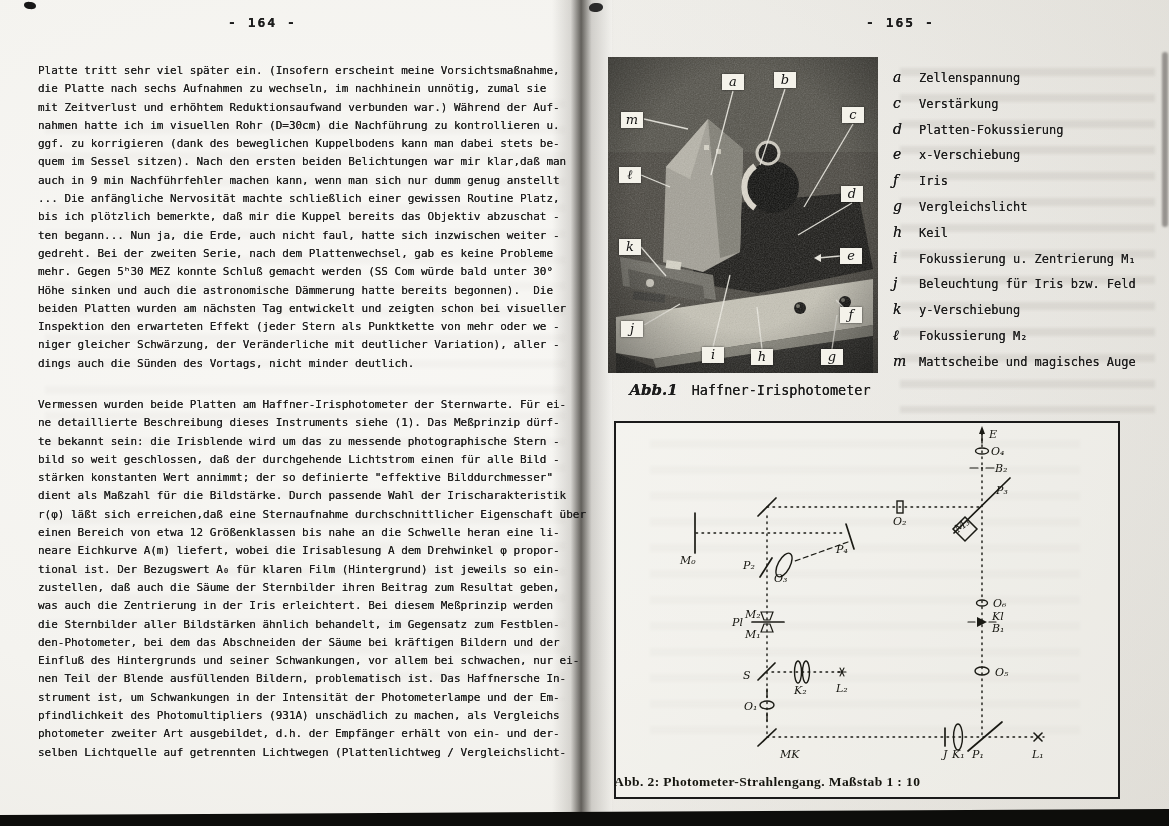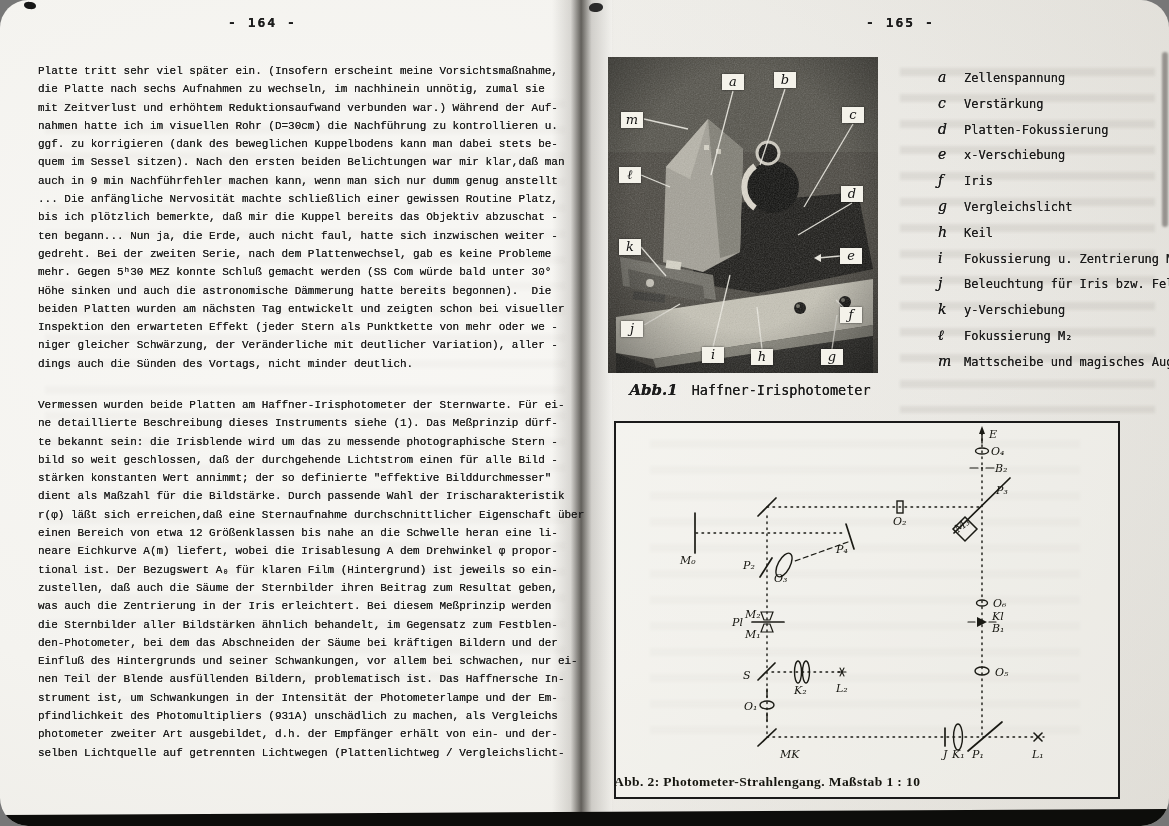--- a/index.html
+++ b/index.html
@@ -1,50 +1,50 @@
 <!DOCTYPE html>
 <html style="--paper: #f5f4f0; --ink: #1c1c1c;"><head>
 <meta charset="utf-8">
 <style>
   :root{ --paper:#f5f4f0; --ink:#1c1c1c; }
   html,body{margin:0;padding:0;background:#777;}
   .scan{position:relative;width:1169px;height:826px;overflow:hidden;
         background:radial-gradient(ellipse at 30% 38%, #f8f7f4 0%, #f4f3ef 55%, #eceae4 100%);
-        font-family:"DejaVu Sans Mono", monospace; color:var(--ink);border-radius:28px;}
+        font-family:"DejaVu Sans Mono", monospace; color:var(--ink);}
   
   .gutter{position:absolute;left:552px;top:0;width:62px;height:826px;
         background:linear-gradient(90deg, rgba(80,75,68,0) 0%, rgba(80,75,68,.18) 30%,
         rgba(42,39,34,.72) 47%, rgba(80,75,68,.22) 64%, rgba(80,75,68,0) 100%);}
   .bottom-bar{position:absolute;left:0;top:809px;width:1169px;height:17px;background:#0d0d0b;
         clip-path:polygon(0 35%,100% 0,100% 100%,0 100%);}
   .speck{position:absolute;background:#171717;border-radius:45%;}
   .edge-sliver{position:absolute;left:1162px;top:52px;width:6px;height:175px;
         background:rgba(55,52,48,.45);filter:blur(1px);border-radius:3px;}
   .right-shade{position:absolute;left:612px;top:0;width:557px;height:826px;
         background:linear-gradient(90deg, rgba(190,185,175,.10), rgba(160,155,145,.16));pointer-events:none;}
   .bleed{position:absolute;background:repeating-linear-gradient(180deg,
         rgba(128,122,114,.13) 0 8px, rgba(128,122,114,0) 8px 26px);filter:blur(1.6px);}
   
   .hdr{position:absolute;top:15px;font-size:13px;font-weight:700;letter-spacing:2px;
         text-shadow:0 0 .4px var(--ink);}
-  .para{position:absolute;left:38px;width:560px;font-family:Liberation Mono, monospace;}
+  .para{position:absolute;left:38px;width:560px;}
   .tline{white-space:pre;font-size:11px;line-height:18.3px;height:18.3px;
         letter-spacing:-.02px;text-shadow:0 0 .45px rgba(20,20,20,.85);}
   
   .photo{position:absolute;left:608px;top:57px;width:270px;height:316px;}
   .photo svg{position:absolute;left:0;top:0;}
   .chip{position:absolute;width:22px;height:16px;background:#f4f2ea;
         font:italic 13px/16px "DejaVu Serif", serif;text-align:center;color:#111;
         box-shadow:0 0 2px rgba(0,0,0,.65);}
   .photo-caption{position:absolute;left:610px;top:380px;width:280px;white-space:nowrap;text-align:center;}
   .abb-italic{font:italic 700 15px "DejaVu Serif", serif;text-shadow:0 0 .4px #111;}
   .abb-text{font:13.5px "DejaVu Sans Mono", monospace;margin-left:14px;text-shadow:0 0 .4px #111;}
   
   .legend{position:absolute;left:893px;top:64px;width:272px;}
-  .leg-row{height:25.8px;line-height:25.8px;white-space:nowrap;margin-left:45px;}
+  .leg-row{height:25.8px;line-height:25.8px;white-space:nowrap;}
   .leg-key{display:inline-block;width:26px;font:italic 14px "DejaVu Serif", serif;
         vertical-align:baseline;text-shadow:0 0 .4px #111;}
   .leg-label{font:12px "DejaVu Sans Mono", monospace;text-shadow:0 0 .45px rgba(20,20,20,.85);}
   
   .diagram{position:absolute;left:614px;top:421px;width:506px;height:378px;background:rgba(250,249,246,.4);}
   .diagram svg{position:absolute;left:0;top:0;}
   .dlbl{font:italic 11px "DejaVu Serif", serif;fill:#15150f;}
   .diag-caption{position:absolute;left:0;right:0;bottom:9px;text-align:left;
         font:700 13.5px "Liberation Serif", serif;letter-spacing:.4px;color:#15150f;}
 </style>

